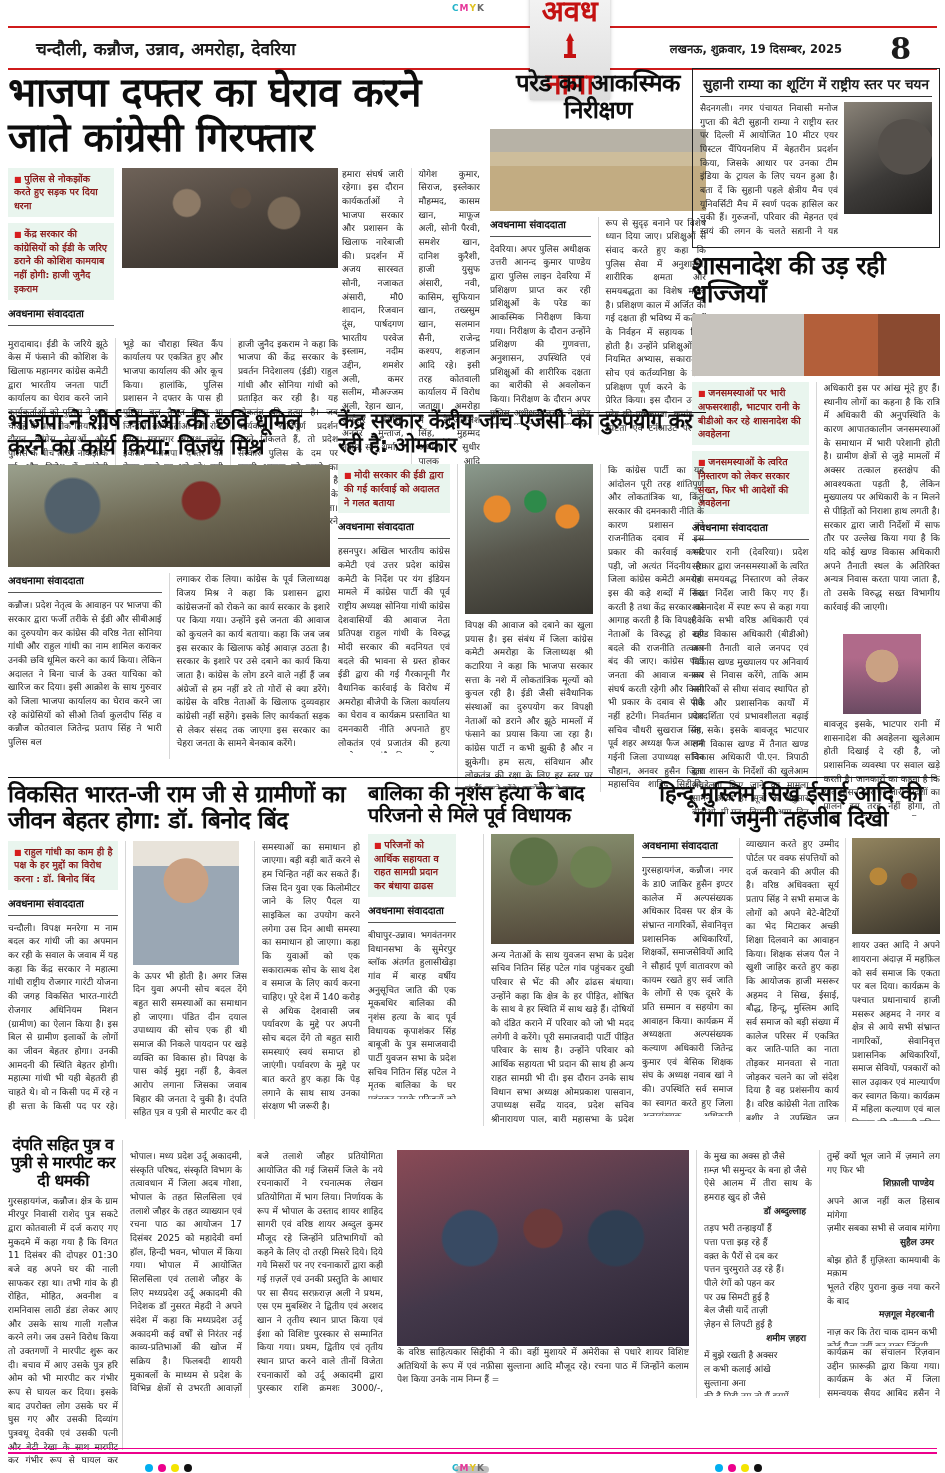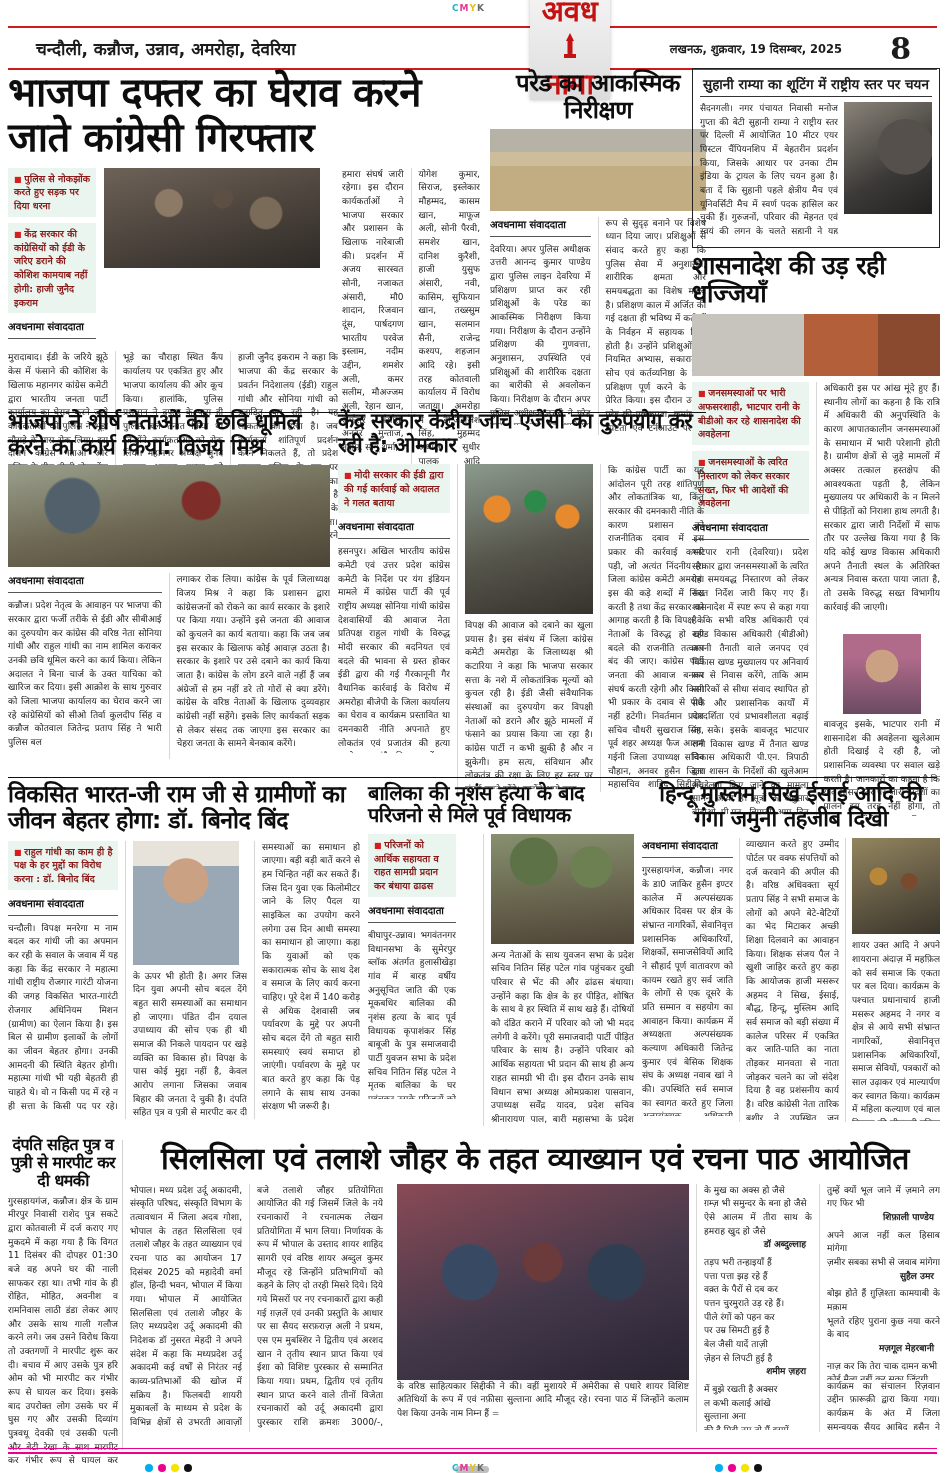--- a/index.html
+++ b/index.html
@@ -79,21 +79,21 @@
     </div>
     <div class="hdr-date">लखनऊ, शुक्रवार, 19 दिसम्बर, 2025</div>
     <div class="pageno" style="margin:0 26px 0 48px;">8</div>
   </div>
 
   <div class="abs" style="left:8px;top:70px;width:476px;">
     <div class="h1" style="font-size:40px;">भाजपा दफ्तर का घेराव करने जाते कांग्रेसी गिरफ्तार</div>
     <div style="display:flex;margin-top:8px;">
       <div style="width:330px;">
         <div style="display:flex;">
-          <div style="width:88px;">
+          <div style="width:106px;">
             <div class="kick">पुलिस से नोकझोंक करते हुए सड़क पर दिया धरना</div>
             <div class="kick">केंद्र सरकार की कांग्रेसियों को ईडी के जरिए डराने की कोशिश कामयाब नहीं होगी: हाजी जुनैद इकराम</div>
             <div class="byline">अवधनामा संवाददाता</div>
           </div>
           <div class="photo ph-crowd" style="width:216px;height:100px;margin-left:8px;"></div>
         </div>
         <div class="cols" style="margin-top:6px;height:188px;">
           <div class="bt">मुरादाबाद। ईडी के जरिये झूठे केस में फंसाने की कोशिश के खिलाफ महानगर कांग्रेस कमेटी द्वारा भारतीय जनता पार्टी कार्यालय का घेराव करने जाने कार्यकर्ताओं को पुलिस ने भूड़ा चौराहे के पास रोक लिया। इस दौरान कांग्रेस नेताओं और पुलिस के बीच तीखी नोकझोंक हुई और विरोध में कांग्रेसी सड़क पर धरना देकर बैठ गए। पुलिस ने महानगर अध्यक्ष समेत करीब दो सौ कार्यकर्ताओं को हिरासत में ले लिया। इसी तरह जिला कमेटी को भी कोठीवाल नगर में रोक लिया गया है। गुरुवार को महानगर अध्यक्ष हाजी जुनैद इकराम के नेतृत्व में कार्यकर्ता</div>
           <div class="bt">भूड़े का चौराहा स्थित कैंप कार्यालय पर एकत्रित हुए और भाजपा कार्यालय की ओर कूच किया। हालांकि, पुलिस प्रशासन ने दफ्तर के पास ही पुलिस बल तैनात किया था जिन्होंने कार्यकर्ताओं को रोक लिया। महानगर अध्यक्ष जुनेद इकराम भाजपा दफ्तर को घेराव करने पर अड़े रहे। इसी को लेकर दोनों तरफ से नोकझोंक भी हुई। पुलिस की तगड़ी घेराबंदी देख महानगर अध्यक्ष के आह्वान पर कार्यकर्ता सड़क पर धरना देकर बैठ गए। इस दौरान महानगर अध्यक्ष</div>
           <div class="bt">हाजी जुनैद इकराम ने कहा कि भाजपा की केंद्र सरकार के प्रवर्तन निदेशालय (ईडी) राहुल गांधी और सोनिया गांधी को प्रताड़ित कर रही है। यह लोकतंत्र की हत्या है। जब कार्यकर्ता शांतिपूर्ण प्रदर्शन करने निकलते हैं, तो प्रदेश सरकार पुलिस के दम पर हमारी आवाज को दबाने का प्रयास करती है। उन्होंने कहा है कि सत्य को जेल व लाठी के दम पर दबाया नहीं जा सकता। कांग्रेस के सिपाही न हम डरने वाले हैं और न ही पीछे हटने वाले हैं। भाजपा की तानाशाही के खिलाफ</div>
@@ -227,21 +227,20 @@
   </div>
 
   <div class="abs" style="left:8px;top:1136px;width:110px;">
     <div class="h1 center" style="font-size:16px;">दंपति सहित पुत्र व पुत्री से मारपीट कर दी धमकी</div>
     <div class="bt" style="height:272px;margin-top:5px;">गुरसहायगंज, कन्नौज। क्षेत्र के ग्राम मीरपुर निवासी राशेद पुत्र सकटे द्वारा कोतवाली में दर्ज कराए गए मुकदमे में कहा गया है कि विगत 11 दिसंबर की दोपहर 01:30 बजे वह अपने घर की नाली साफकर रहा था। तभी गांव के ही रोहित, मोहित, अवनीश व रामनिवास लाठी डंडा लेकर आए और उसके साथ गाली गलौज करने लगे। जब उसने विरोध किया तो उक्तगणों ने मारपीट शुरू कर दी। बचाव में आए उसके पुत्र हरि ओम को भी मारपीट कर गंभीर रूप से घायल कर दिया। इसके बाद उपरोक्त लोग उसके घर में घुस गए और उसकी दिव्यांग पुत्रवधू देवकी एवं उसकी पत्नी और बेटी रेखा के साथ मारपीट कर गंभीर रूप से घायल कर दिया। पीड़ित की तहरीर पर कोतवाली पुलिस द्वारा घटना का मुकदमा दर्ज कर जांच शुरू कर दी गई है।</div>
   </div>
 
   <div class="abs vrule" style="left:122px;top:1140px;height:310px;"></div>
 
   <div class="abs" style="left:130px;top:1142px;width:810px;">
-    <div class="h1 center" style="font-size:30px;">सिलसिला एवं तलाशे जौहर के तहत व्याख्यान एवं रचना पाठ आयोजित</div>
     <div style="display:flex;margin-top:8px;height:248px;">
       <div style="width:112px;">
         <div class="bt" style="height:246px;">भोपाल। मध्य प्रदेश उर्दू अकादमी, संस्कृति परिषद, संस्कृति विभाग के तत्वावधान में जिला अदब गोशा, भोपाल के तहत सिलसिला एवं तलाशे जौहर के तहत व्याख्यान एवं रचना पाठ का आयोजन 17 दिसंबर 2025 को महादेवी वर्मा हॉल, हिन्दी भवन, भोपाल में किया गया। भोपाल में आयोजित सिलसिला एवं तलाशे जौहर के लिए मध्यप्रदेश उर्दू अकादमी की निदेशक डॉ नुसरत मेहदी ने अपने संदेश में कहा कि मध्यप्रदेश उर्दू अकादमी कई वर्षों से निरंतर नई काव्य-प्रतिभाओं की खोज में सक्रिय है। फिलबदी शायरी मुकाबलों के माध्यम से प्रदेश के विभिन्न क्षेत्रों से उभरती आवाज़ों को पहचान और मंच दिलाया जा रहा है, और यह संतोष का विषय है कि ये प्रतिभाएं आज बड़े साहित्यिक मंचों पर अपनी उपस्थिति दर्ज करा रही हैं। भोपाल जिले के समन्वयक सैयद आबिद हुसैन ने बताया कि कार्यक्रम दो सत्रों पर आधारित था। प्रथम सत्र में दोपहर 2:00</div>
       </div>
       <div style="width:126px;margin-left:7px;padding-left:7px;border-left:1px solid #d6d6d6;">
         <div class="bt" style="height:246px;">बजे तलाशे जौहर प्रतियोगिता आयोजित की गई जिसमें जिले के नये रचनाकारों ने रचनात्मक लेखन प्रतियोगिता में भाग लिया। निर्णायक के रूप में भोपाल के उस्ताद शायर शाहिद सागरी एवं वरिष्ठ शायर अब्दुल कुमर मौजूद रहे जिन्होंने प्रतिभागियों को कहने के लिए दो तरही मिसरे दिये। दिये गये मिसरों पर नए रचनाकारों द्वारा कही गई ग़ज़लें एवं उनकी प्रस्तुति के आधार पर सा सैयद सरफ़राज़ अली ने प्रथम, एस एम मुबश्शिर ने द्वितीय एवं अरशद खान ने तृतीय स्थान प्राप्त किया एवं ईशा को विशिष्ट पुरस्कार से सम्मानित किया गया। प्रथम, द्वितीय एवं तृतीय स्थान प्राप्त करने वाले तीनों विजेता रचनाकारों को उर्दू अकादमी द्वारा पुरस्कार राशि क्रमशः 3000/-, 2000/- और 1000/- एवं प्रमाण पत्र दिए गये। दूसरे सत्र में दोपहर 3:00 बजे सिलसिला के तहत व्याख्यान एवं रचना पाठ का आयोजन हुआ जिसकी अध्यक्षता भोपाल</div>
       </div>
       <div style="width:292px;margin-left:7px;padding-left:7px;">
         <div class="photo ph-stage" style="width:292px;height:196px;"></div>
         <div class="bt" style="height:44px;">के वरिष्ठ साहित्यकार सिद्दीकी ने की। वहीं मुशायरे में अमेरीका से पधारे शायर विशिष्ट अतिथियों के रूप में एवं नफ़ीसा सुल्ताना आदि मौजूद रहे। रचना पाठ में जिन्होंने कलाम पेश किया उनके नाम निम्न हैं =</div>

